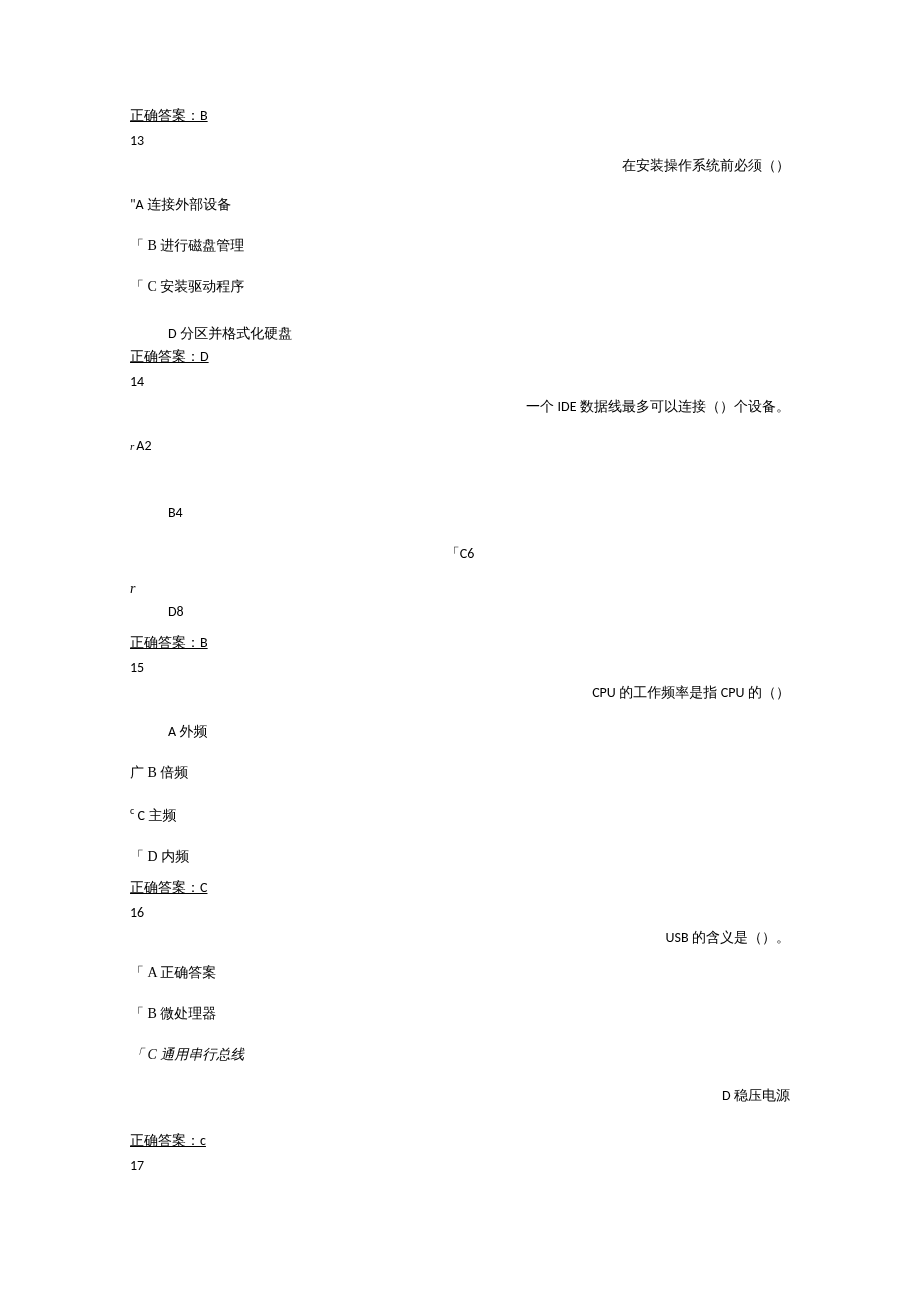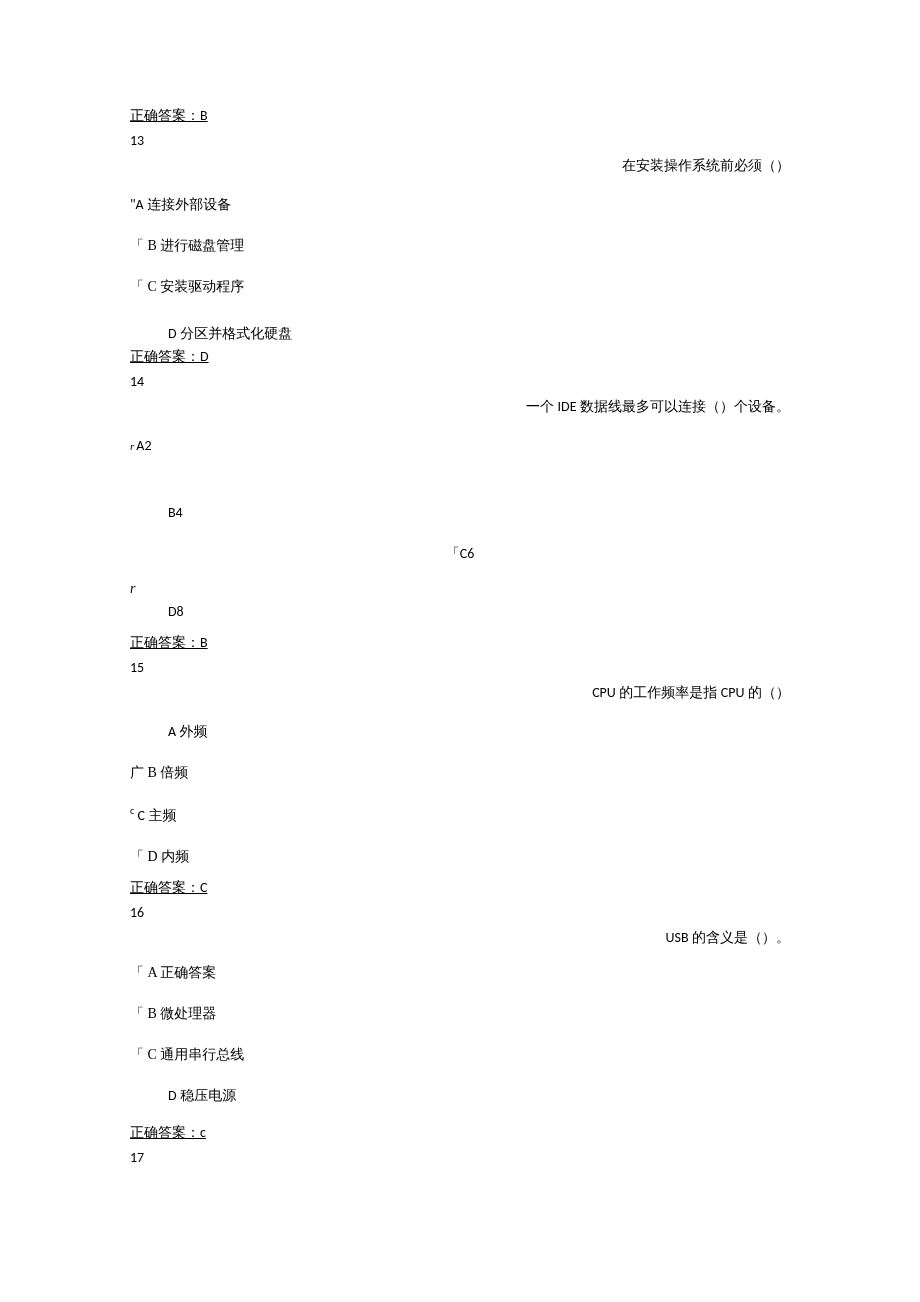--- a/index.html
+++ b/index.html
@@ -125,24 +125,24 @@
 <div class="question-text" style="margin-bottom: 14px;">
   <span class="latin">USB</span><span> 的含义是（）。</span>
 </div>
 
 <div class="option">
   <span>「 A</span><span> 正确答案</span>
 </div>
 <div class="option">
   <span>「 B</span><span> 微处理器</span>
 </div>
-<div class="option" style="">
+<div class="option" style=" font-style: italic;">
   <span>「 C</span><span> 通用串行总线</span>
 </div>
-<div class="option-indent" style="margin-bottom: 16px;">
+<div class="option-indent" style="margin-bottom: 24px; text-align: right;">
   <span class="latin">D</span><span> 稳压电源</span>
 </div>
 
 <div class="answer">
   <span>正确答案：</span><span class="latin">c</span>
 </div>
 
 <div class="qnum latin">17</div>
 
 </body></html>

